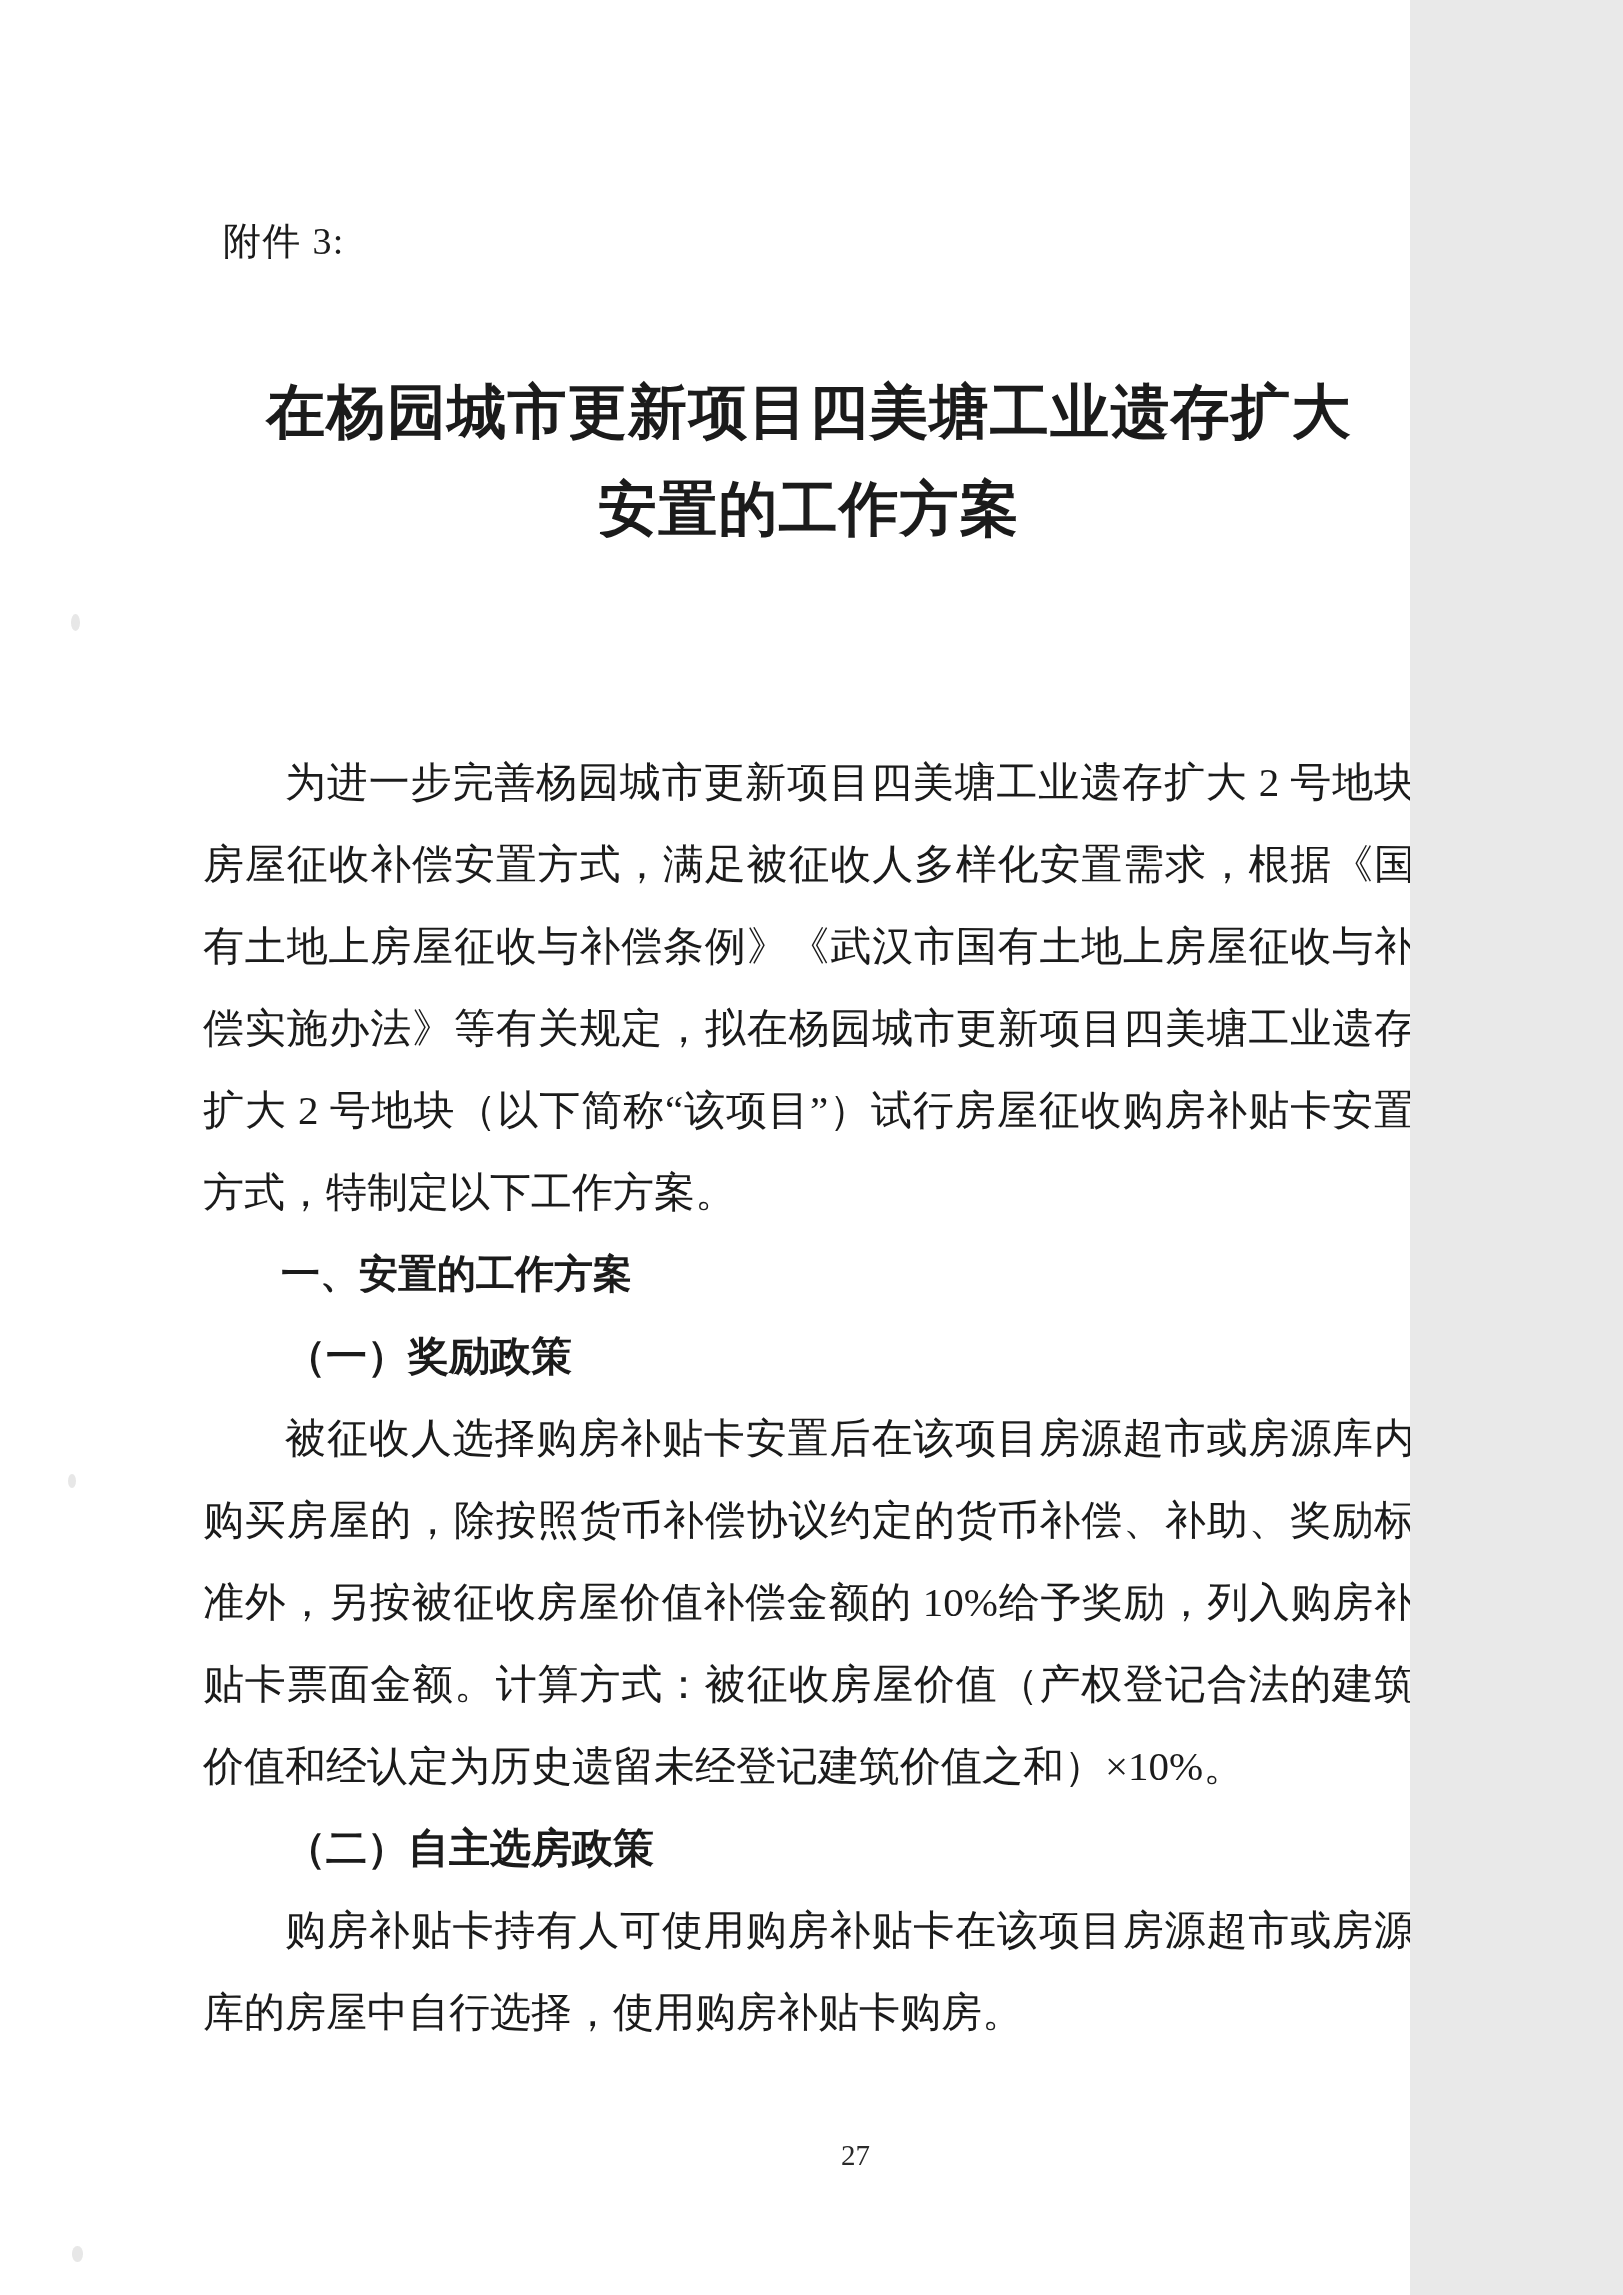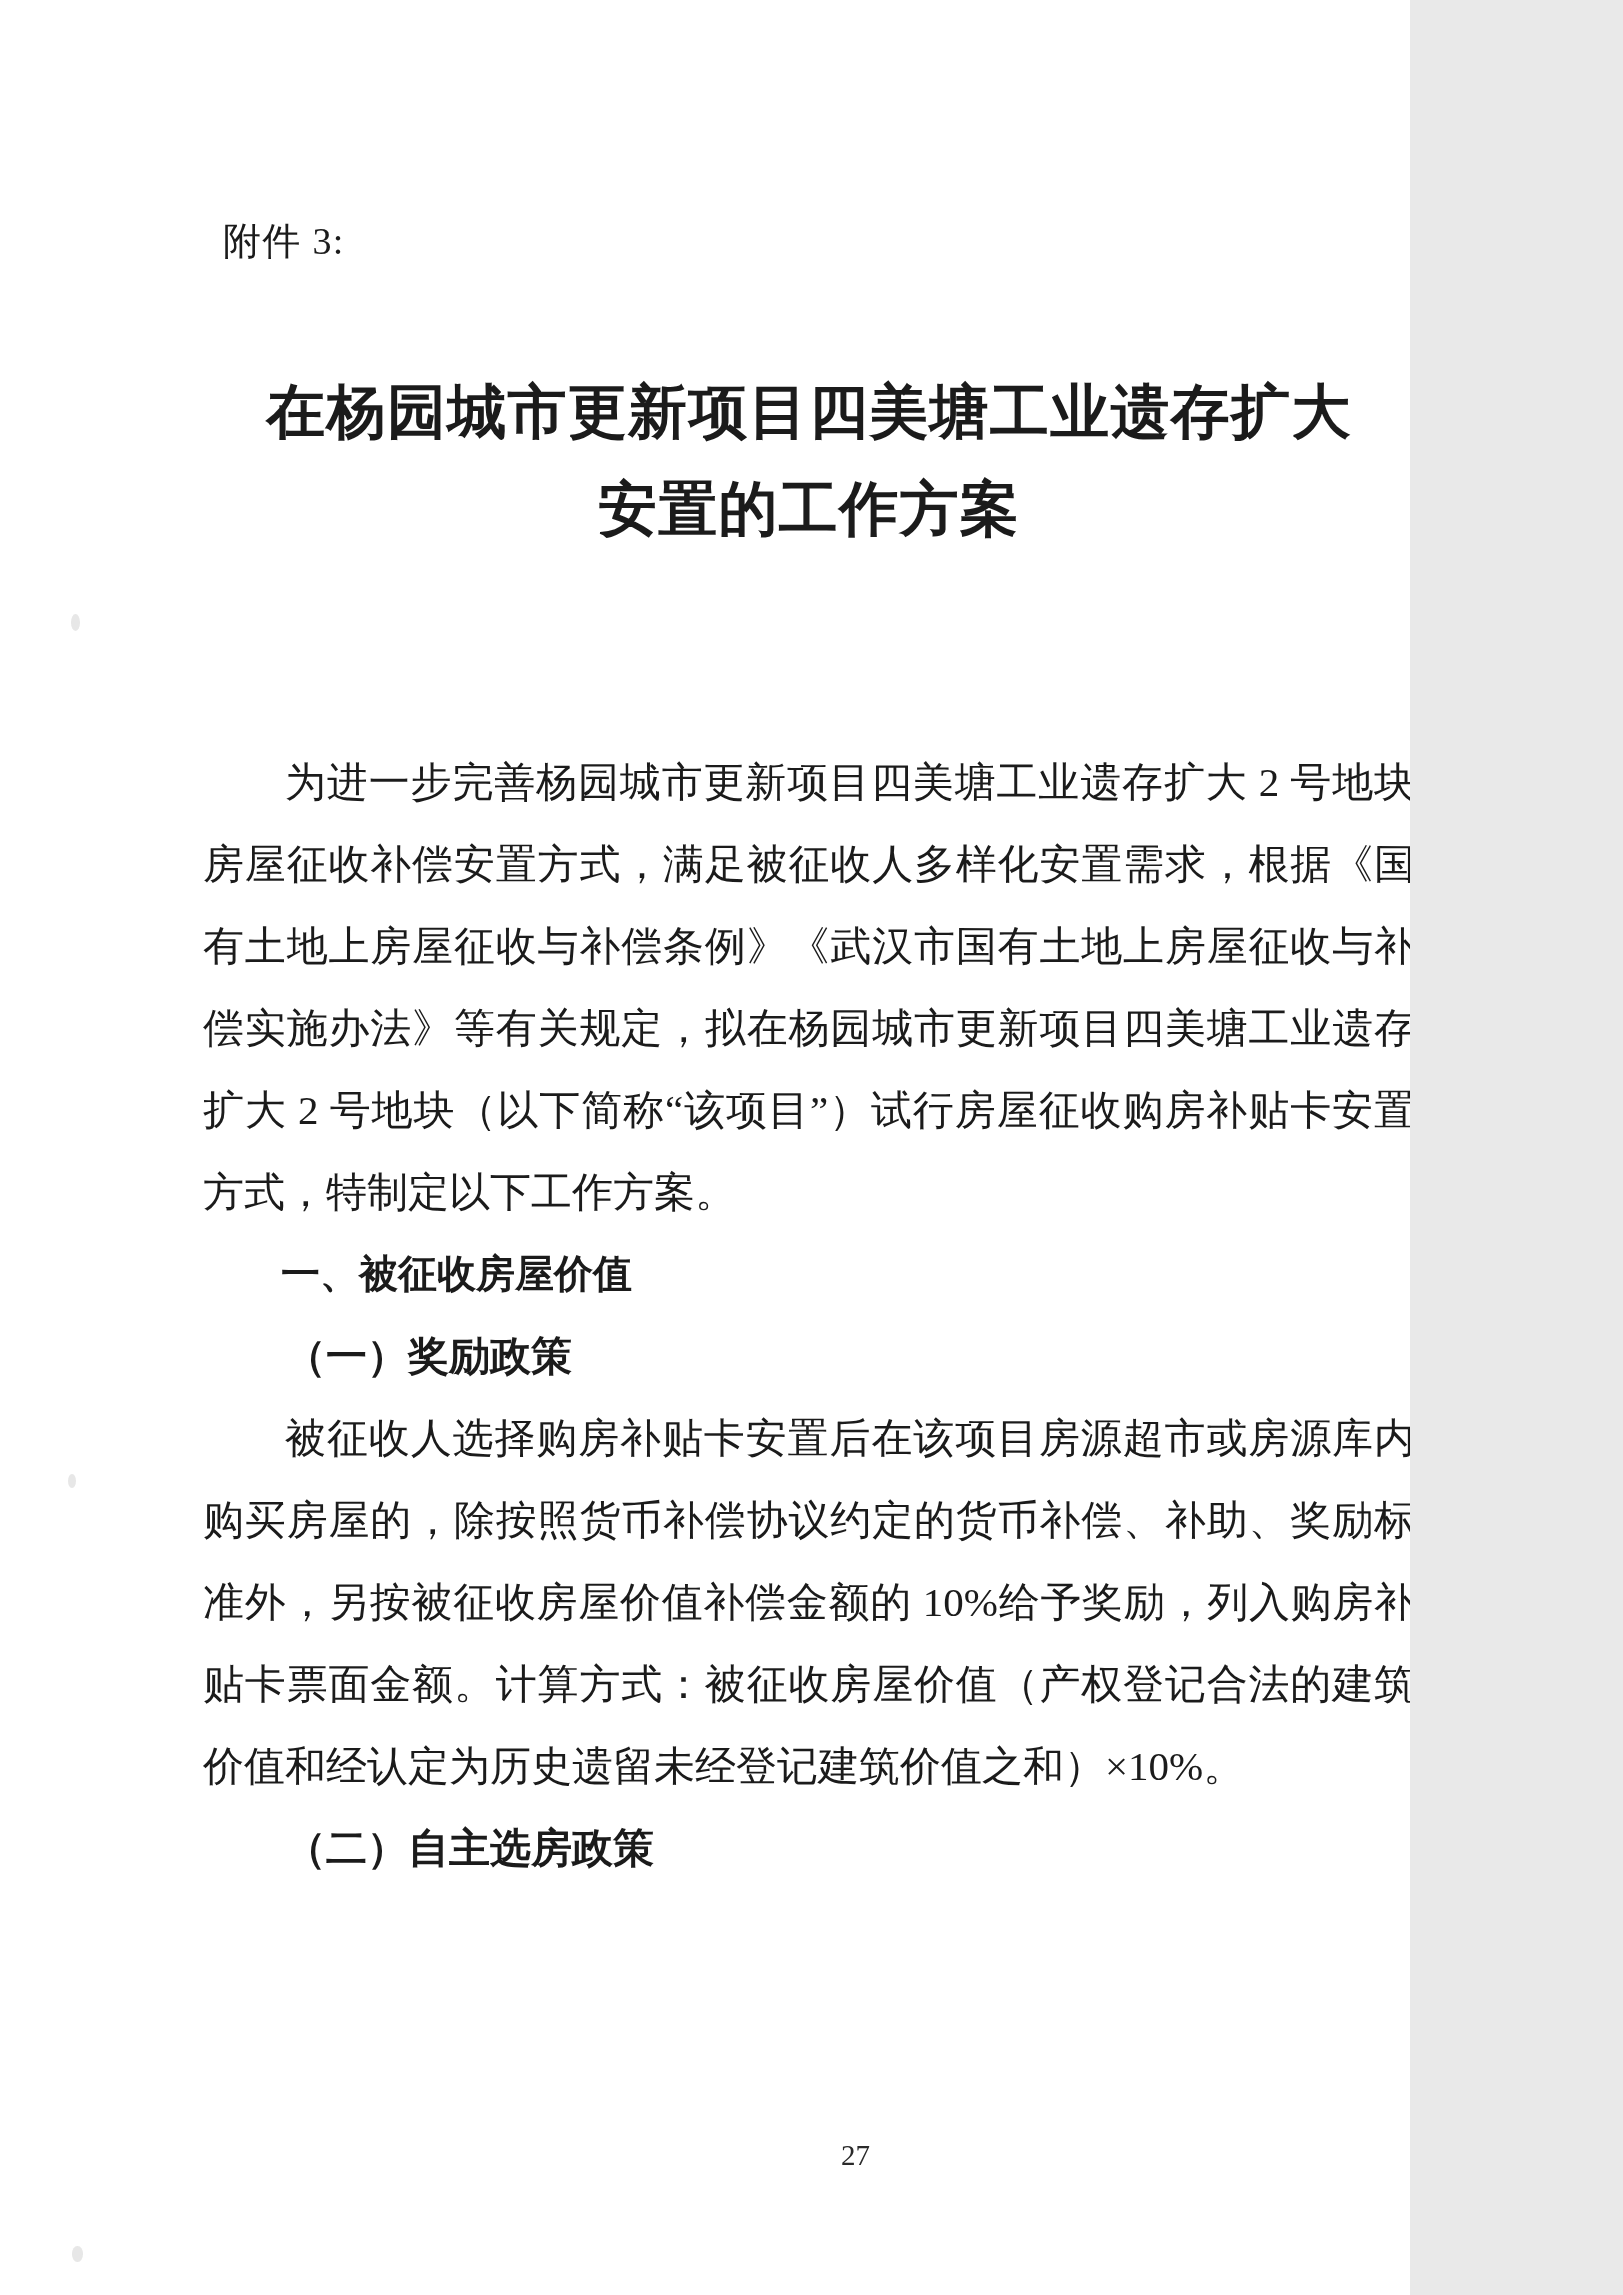--- a/index.html
+++ b/index.html
@@ -74,24 +74,25 @@
 
   <div class="attachment-label">附件 3:</div>
 
   <div class="doc-title">
     <div class="title-line">在杨园城市更新项目四美塘工业遗存扩大</div>
     <div class="title-line">安置的工作方案</div>
   </div>
 
   <div class="doc-body">
     <p class="body-para">为进一步完善杨园城市更新项目四美塘工业遗存扩大 2 号地块房屋征收补偿安置方式，满足被征收人多样化安置需求，根据《国有土地上房屋征收与补偿条例》《武汉市国有土地上房屋征收与补偿实施办法》等有关规定，拟在杨园城市更新项目四美塘工业遗存扩大 2 号地块（以下简称“该项目”）试行房屋征收购房补贴卡安置方式，特制定以下工作方案。</p>
-    <p class="heading-1">一、被征收房屋价值</p>
+    <p class="heading-1">一、安置的工作方案</p>
     <p class="heading-2">（一）奖励政策</p>
     <p class="body-para">被征收人选择购房补贴卡安置后在该项目房源超市或房源库内购买房屋的，除按照货币补偿协议约定的货币补偿、补助、奖励标准外，另按被征收房屋价值补偿金额的 10%给予奖励，列入购房补贴卡票面金额。计算方式：被征收房屋价值（产权登记合法的建筑价值和经认定为历史遗留未经登记建筑价值之和）×10%。</p>
     <p class="heading-2">（二）自主选房政策</p>
+    <p class="body-para">购房补贴卡持有人可使用购房补贴卡在该项目房源超市或房源库的房屋中自行选择，使用购房补贴卡购房。</p>
   </div>
 
   <div class="page-number">27</div>
 
   <div class="scan-artifact artifact-1"></div>
   <div class="scan-artifact artifact-2"></div>
   <div class="scan-artifact artifact-3"></div>
   <div class="scan-artifact artifact-4"></div>
 
 </div>

